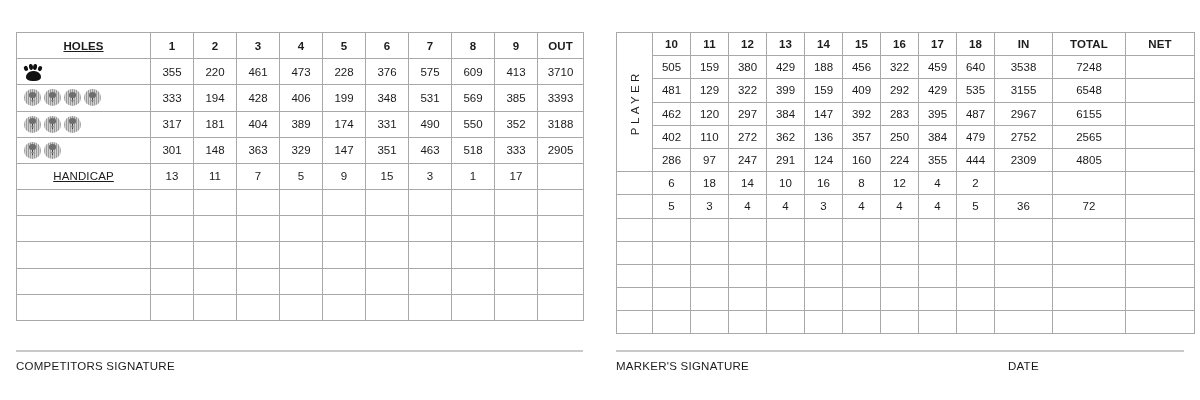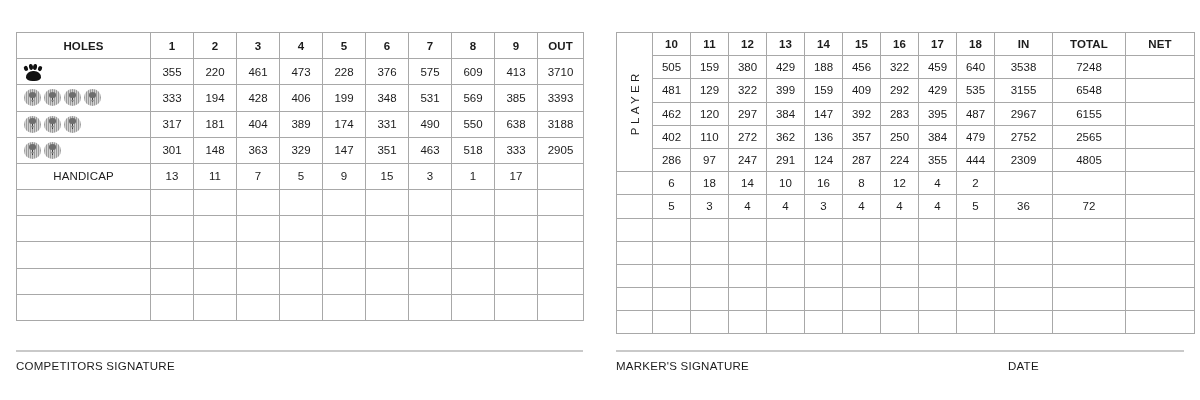--- a/index.html
+++ b/index.html
@@ -56,20 +56,21 @@
     font-size: 11.5px;
     letter-spacing: 0.1px;
   }
 
   
   td.rowlabel, th.rowlabel {
     text-align: left;
     padding-left: 9px;
     font-size: 11px;
     letter-spacing: 0.15px;
+    text-decoration: underline;
   }
   th.rowlabel {
     font-weight: bold;
     font-size: 11.5px;
   }
 
   
   td.playercell {
     writing-mode: vertical-rl;
     transform: rotate(180deg);
@@ -270,21 +271,21 @@
               </div>
             </td>
             <td>317</td>
             <td>181</td>
             <td>404</td>
             <td>389</td>
             <td>174</td>
             <td>331</td>
             <td>490</td>
             <td>550</td>
-            <td>638</td>
+            <td>352</td>
             <td>3188</td>
           </tr>
           <tr>
             <td class="rowlabel">
               <div class="tees">
                 <span class="tee-ico"></span>
                 <span class="tee-ico"></span>
               </div>
             </td>
             <td>301</td>
@@ -460,21 +461,21 @@
             <td>2752</td>
             <td>2565</td>
             <td></td>
           </tr>
           <tr>
             <td>286</td>
             <td>97</td>
             <td>247</td>
             <td>291</td>
             <td>124</td>
-            <td>287</td>
+            <td>160</td>
             <td>224</td>
             <td>355</td>
             <td>444</td>
             <td>2309</td>
             <td>4805</td>
             <td></td>
           </tr>
           <tr>
             <td></td>
             <td>6</td>

